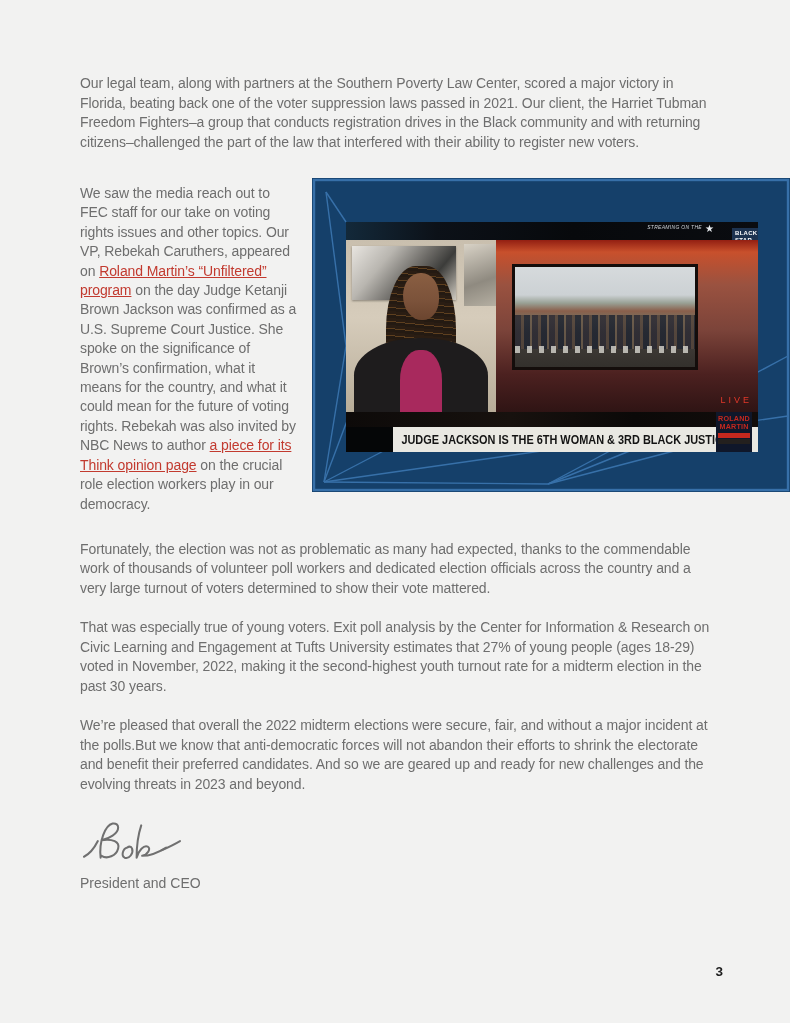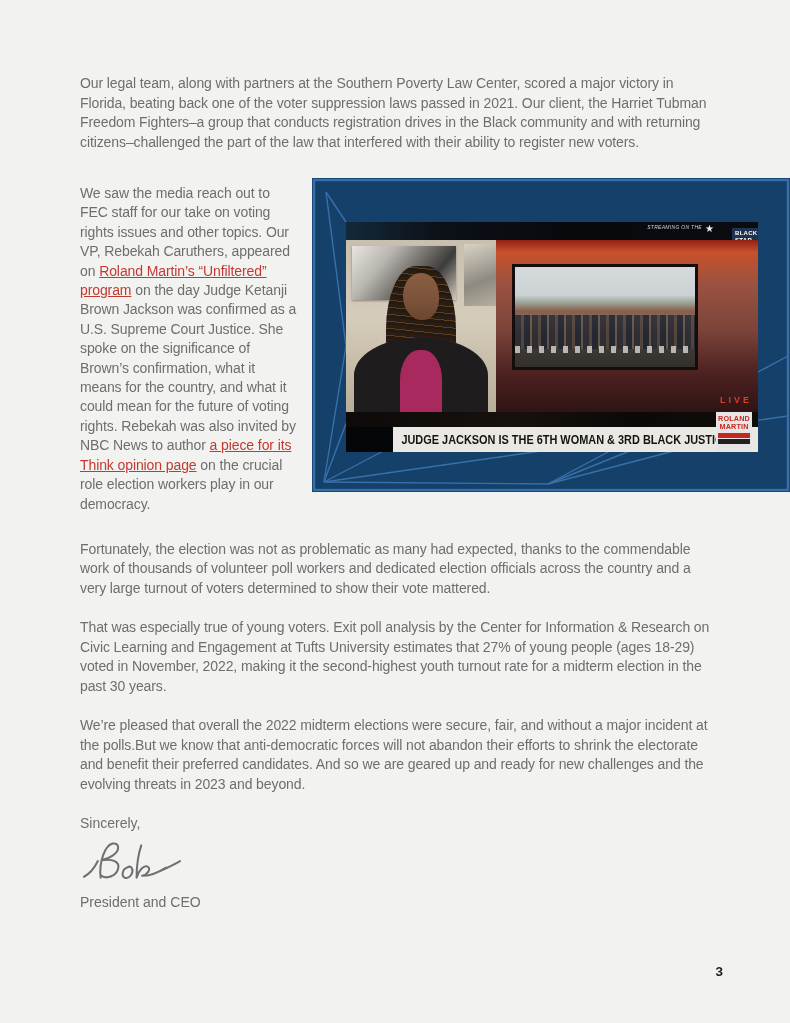--- a/index.html
+++ b/index.html
@@ -46,28 +46,28 @@
   
   .tv-right{position:absolute; left:150px; top:18px; width:262px; height:172px; overflow:hidden;
             background:linear-gradient(180deg,#931f12 0%,#c8502c 7%,#9a5240 26%,#7c443a 52%,#4c2120 78%,#2f1414 100%);}
   .bigscreen{position:absolute; left:16px; top:24px; width:180px; height:100px; border:3px solid #140d0b;
              background:
                linear-gradient(180deg,#d6dadc 0%,#ccd1d4 28%,#99a195 36%,#8a5f4b 44%,#77705e 52%,#4a443e 66%,#3b3733 84%,#33302c 100%);}
   .chair-row{position:absolute; left:0; bottom:14px; width:100%; height:7px;
              background:repeating-linear-gradient(90deg,#d8d6cf 0 5px,rgba(0,0,0,0) 5px 12px); opacity:.8;}
   .crowd{position:absolute; left:0; bottom:18px; width:100%; height:34px;
          background:repeating-linear-gradient(90deg,#2c2a33 0 6px,#55463c 6px 9px,#1f2430 9px 15px,#6a5a4a 15px 17px); opacity:.85;}
-  .live{position:absolute; right:6px; top:173px; color:#e2382a; font-size:9px; font-weight:bold;
+  .live{position:absolute; right:6px; top:173px; color:#e2382a; font-size:9px; font-weight:normal;
         letter-spacing:3px;}
   .tv-band{position:absolute; left:0; top:190px; width:412px; height:15px;
            background:linear-gradient(90deg,#0d0a09 0%,#17110e 40%,#0b0908 70%,#120d0b 100%);}
   .chyron{position:absolute; left:0; top:205px; width:368px; height:25px; background:#e9e8e2;
           display:flex; align-items:center; color:#141414; font-weight:bold; font-size:13px;margin-left:47px;}
   .chyron span{transform:scaleX(.84); transform-origin:left center; white-space:nowrap; padding-left:10px;}
-  .logo-box{position:absolute; left:370px; top:190px; width:36px; height:40px; background:#e5e5e5;
+  .logo-box{position:absolute; left:370px; top:190px; width:36px; height:40px; background:#0f172a;
             box-sizing:border-box; padding-top:3px; text-align:center;}
   .logo-box .l1,.logo-box .l2{color:#c4281e; font-weight:bold; font-size:8px; line-height:8px;
                               transform:scaleX(.9); letter-spacing:.2px;}
   .logo-stripe-red{margin:2px 2px 0 2px; height:5px; background:#c4281e;}
   .logo-stripe-dark{margin:1px 2px 0 2px; height:5px; background:#23201e;}
   
   .closing{margin-top:0; font-size:14px; line-height:19.5px;}
   .signature{margin:4px 0 2px -4px;}
   .page-number{position:absolute; right:67px; top:964px; color:#1c1c1c; font-weight:bold; font-size:13.5px;}
 </style>
@@ -138,21 +138,20 @@
           </div>
         </div>
       </div>
     </div>
 
     <p class="para">Fortunately, the election was not as problematic as many had expected, thanks to the commendable work of thousands of volunteer poll workers and dedicated election officials across the country and a very large turnout of voters determined to show their vote mattered.</p>
     <p class="para">That was especially true of young voters. Exit poll analysis by the Center for Information &amp; Research on Civic Learning and Engagement at Tufts University estimates that 27% of young people (ages 18-29) voted in November, 2022, making it the second-highest youth turnout rate for a midterm election in the past 30 years.</p>
     <p class="para">We’re pleased that overall the 2022 midterm elections were secure, fair, and without a major incident at the polls.But we know that anti-democratic forces will not abandon their efforts to shrink the electorate and benefit their preferred candidates. And so we are geared up and ready for new challenges and the evolving threats in 2023 and beyond.</p>
 
     <div class="closing">
-      <div>Sincerely,</div>
       <svg class="signature" width="112" height="48" viewBox="0 0 112 52">
         <g stroke="#707070" stroke-width="2.2" fill="none" stroke-linecap="round" stroke-linejoin="round">
           <path d="M4 42 C10 39 15 33 19 25"></path>
           <path d="M22 43 C20 25 27 8 35 6 C43 5 43 14 35 19 C29 23 25 23 23 24 C35 22 43 26 41 33 C39 41 29 45 23 41"></path>
           <path d="M51 32 C46 33 44 41 48 43 C53 45 58 38 56 33 C55 30 52 31 51 32"></path>
           <path d="M66 8 C62 20 61 33 61 43 C63 35 69 29 73 31 C77 33 73 40 67 41 C75 41 85 37 93 32"></path>
           <path d="M88 35 C97 31 103 28 108 25"></path>
         </g>
       </svg>
       <div>President and CEO</div>

